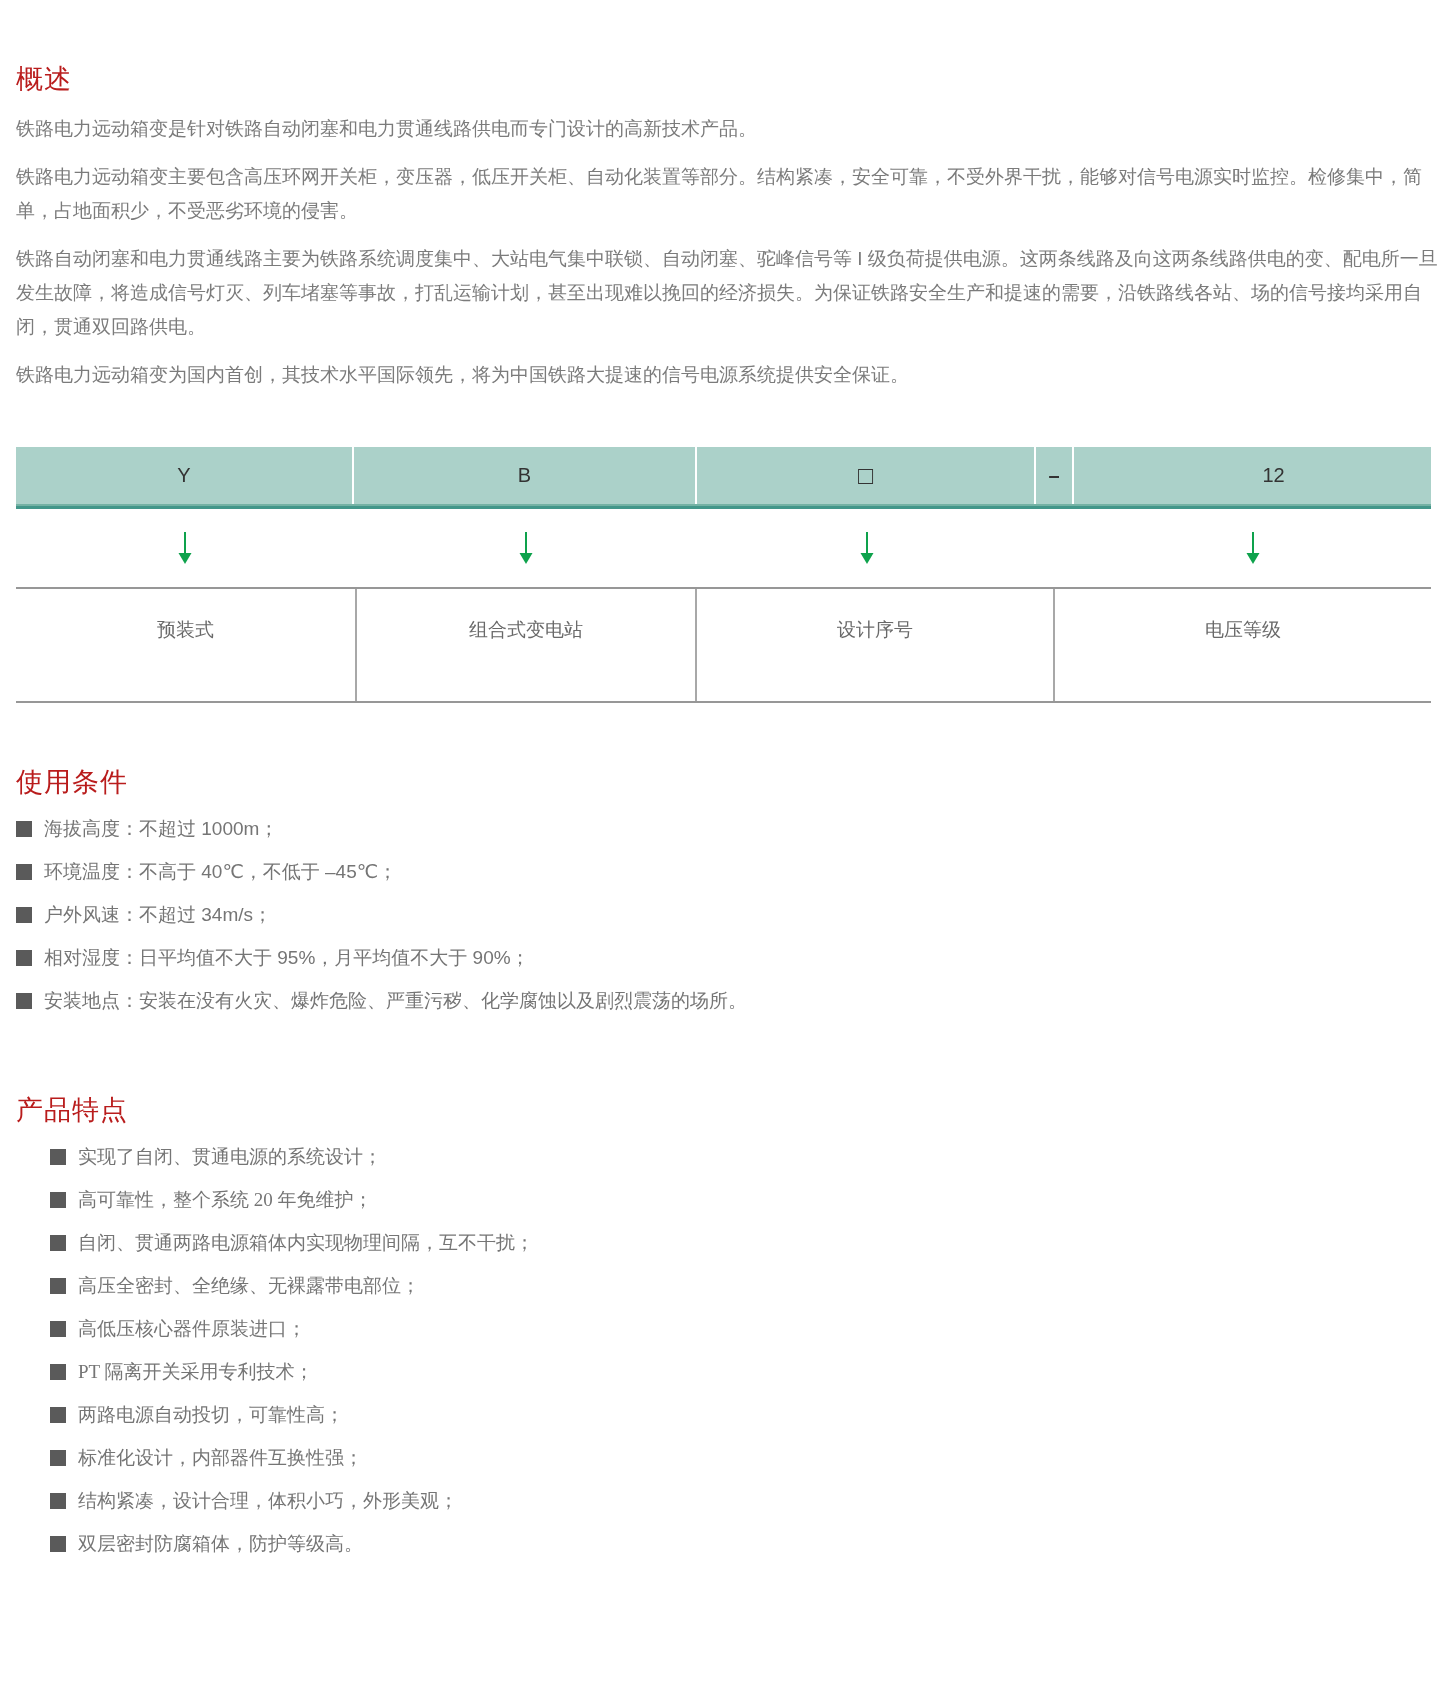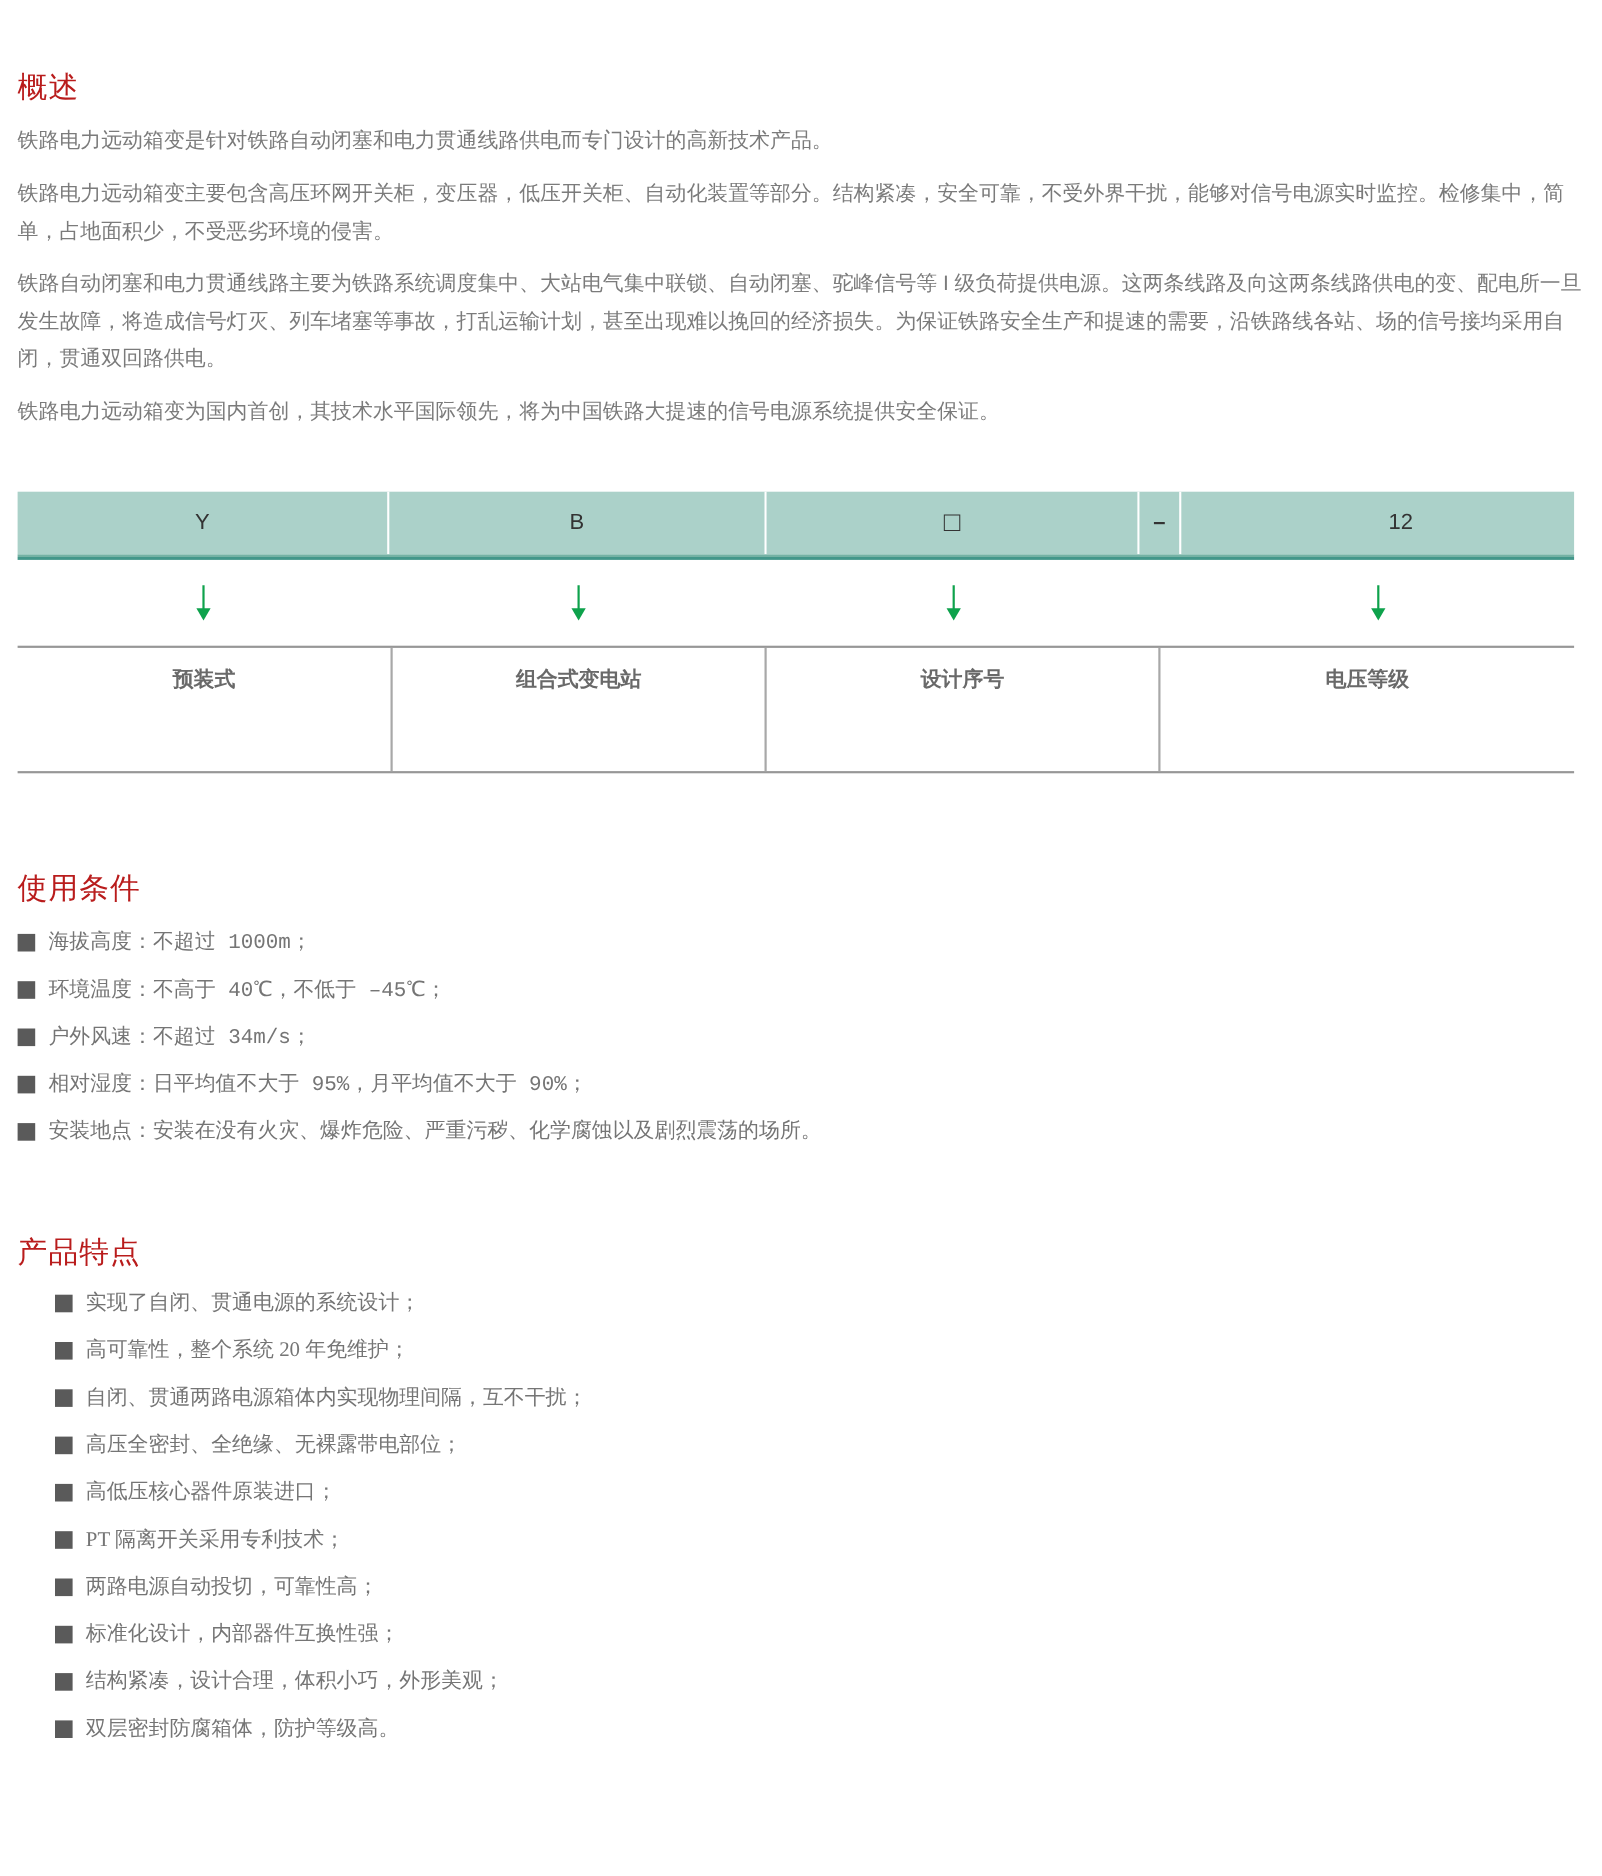--- a/index.html
+++ b/index.html
@@ -73,31 +73,30 @@
   .arrow-cell { display: flex; justify-content: center; }
   .meaning-row {
     width: 1415px;
     display: grid;
     grid-template-columns: 341px 340px 358px 376px;
     border-top: 2px solid #979797;
     border-bottom: 2px solid #979797;
     height: 116px;
   }
   .meaning-cell {
-    padding-top: 16px;
+    padding-top: 28px;
     text-align: center;
     font-size: 19px;
     color: #696969;
     border-right: 2px solid #a8a8a8;
-    font-weight: bold;
   }
   .meaning-cell:last-child { border-right: none; }
 
   
-  .sec-conditions { margin-top: 88px; font-family: Liberation Mono, monospace; }
+  .sec-conditions { margin-top: 60px; }
   .sec-features { margin-top: 78px; font-family: Liberation Serif, serif; }
   .blist { list-style: none; margin-top: 16px; }
   .blist li {
     display: flex;
     align-items: flex-start;
     font-size: 19px;
     line-height: 24px;
     color: #757575;
     margin-bottom: 19px;
   }

